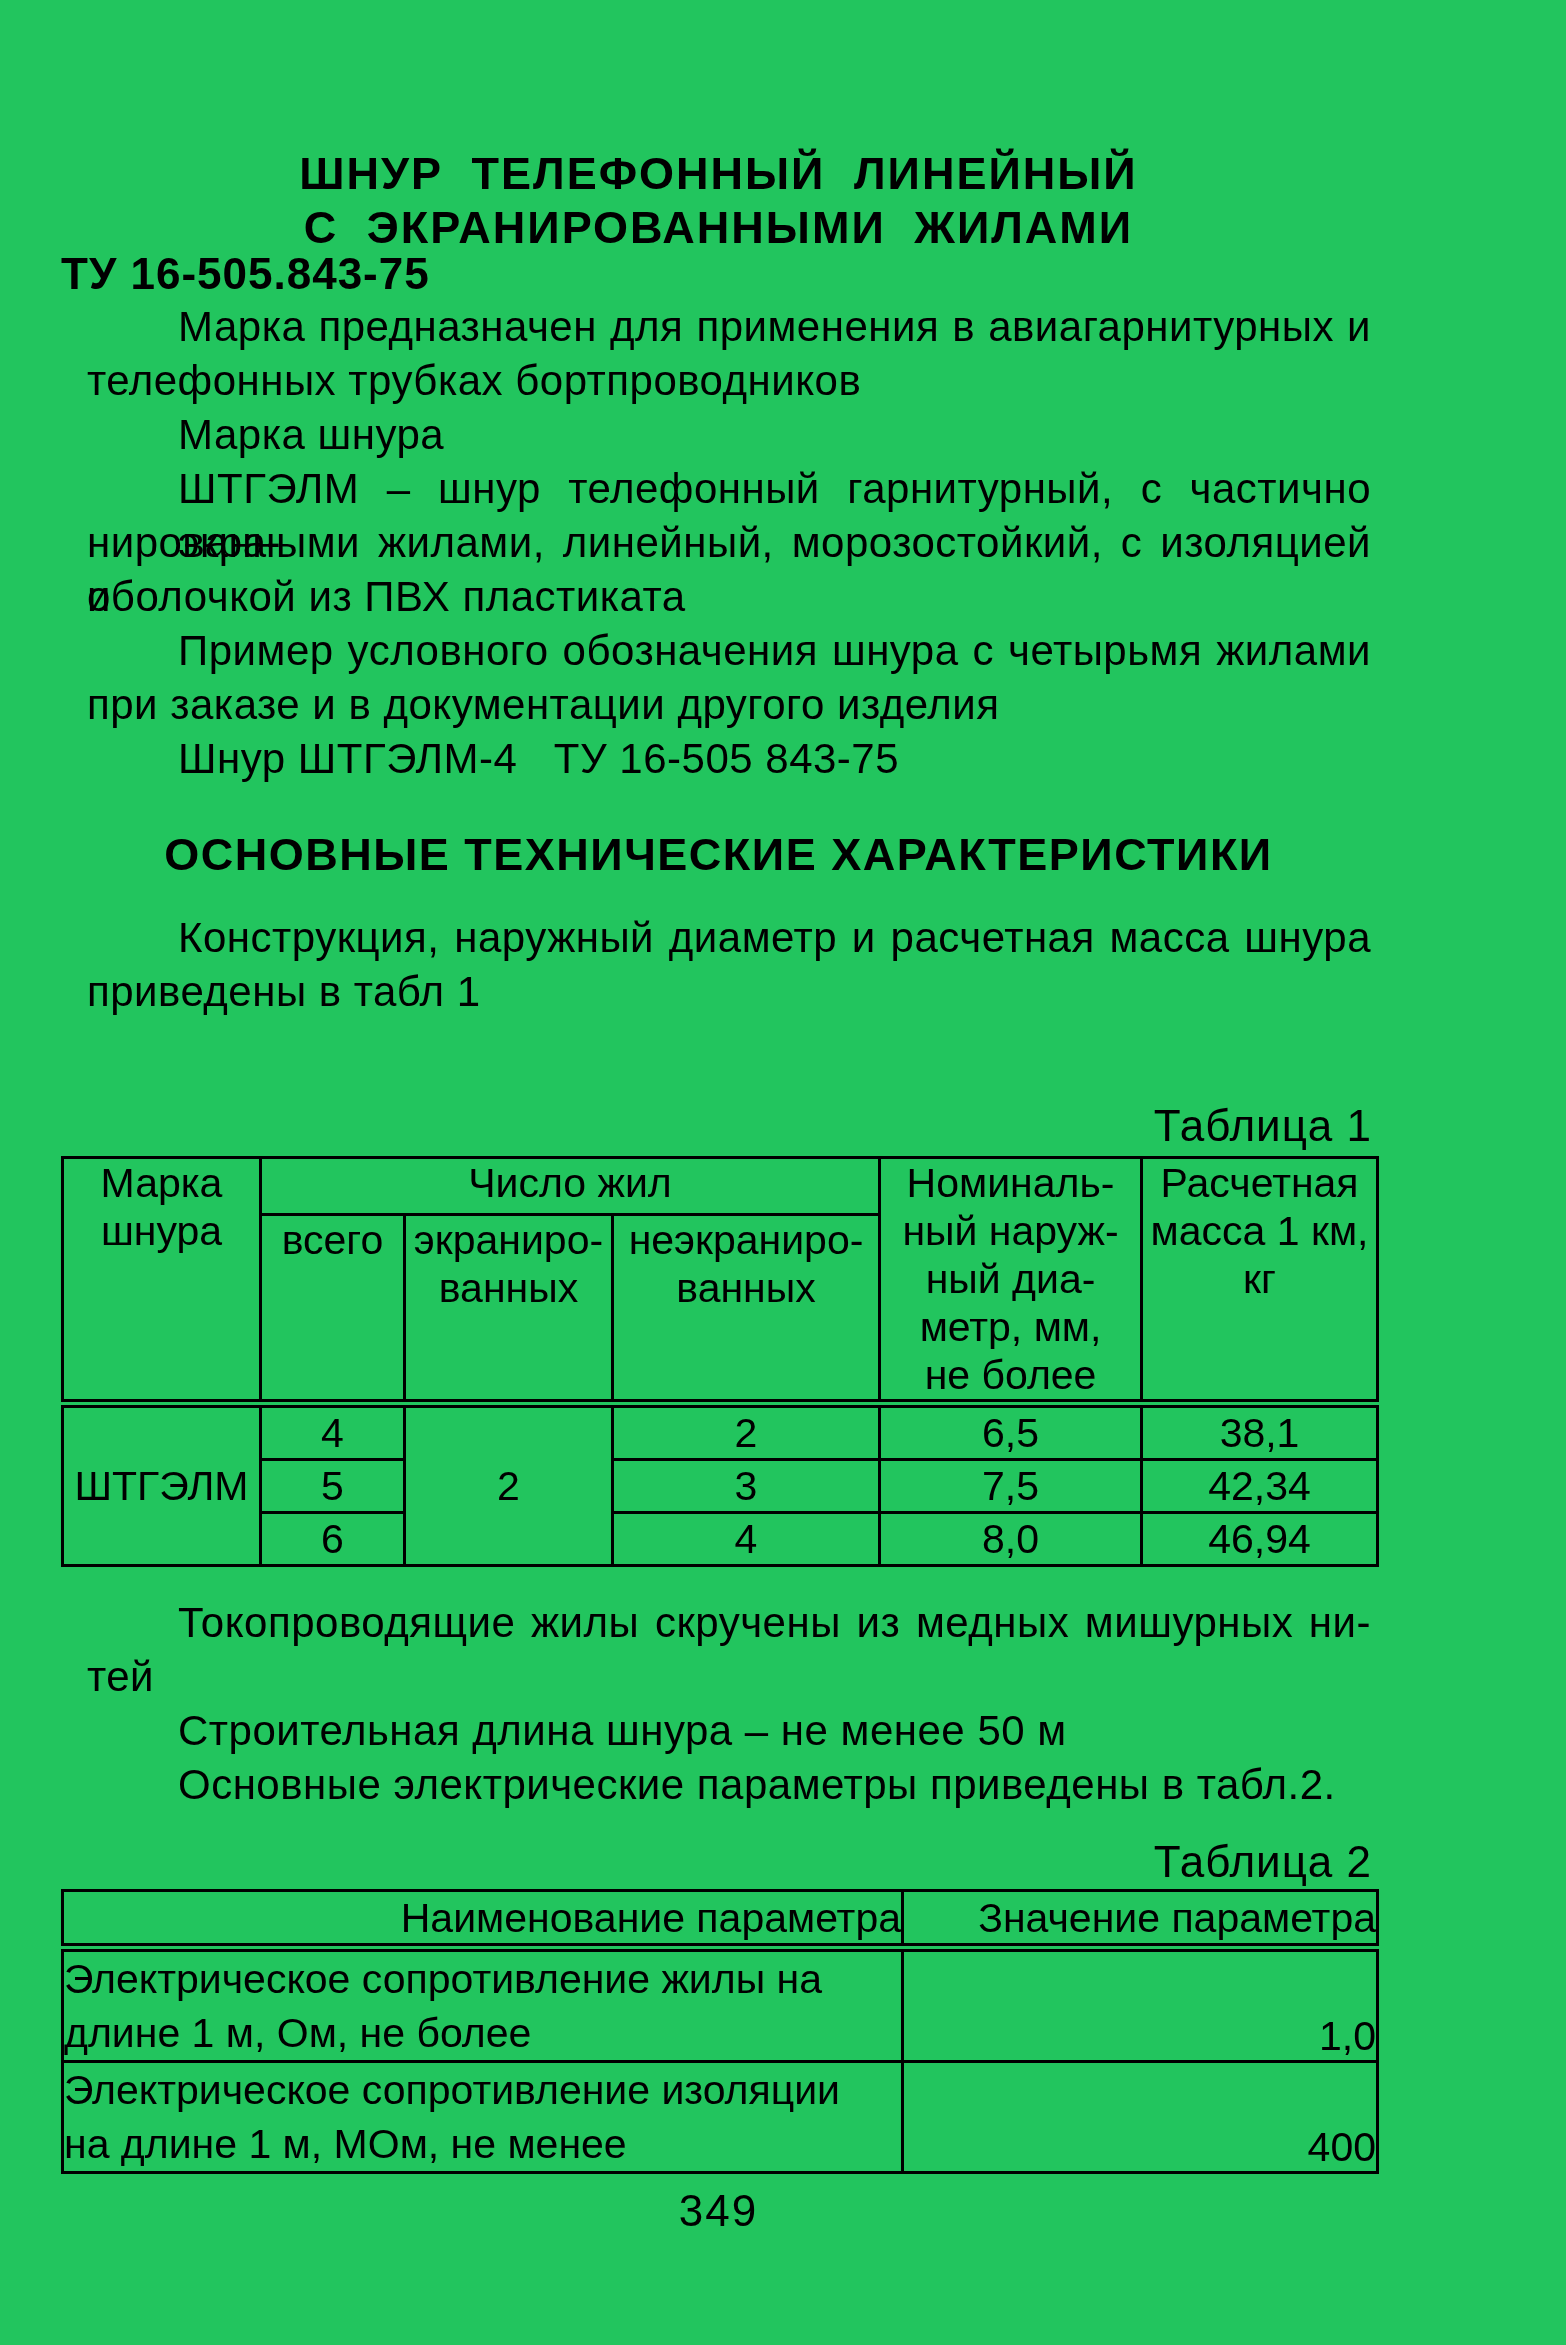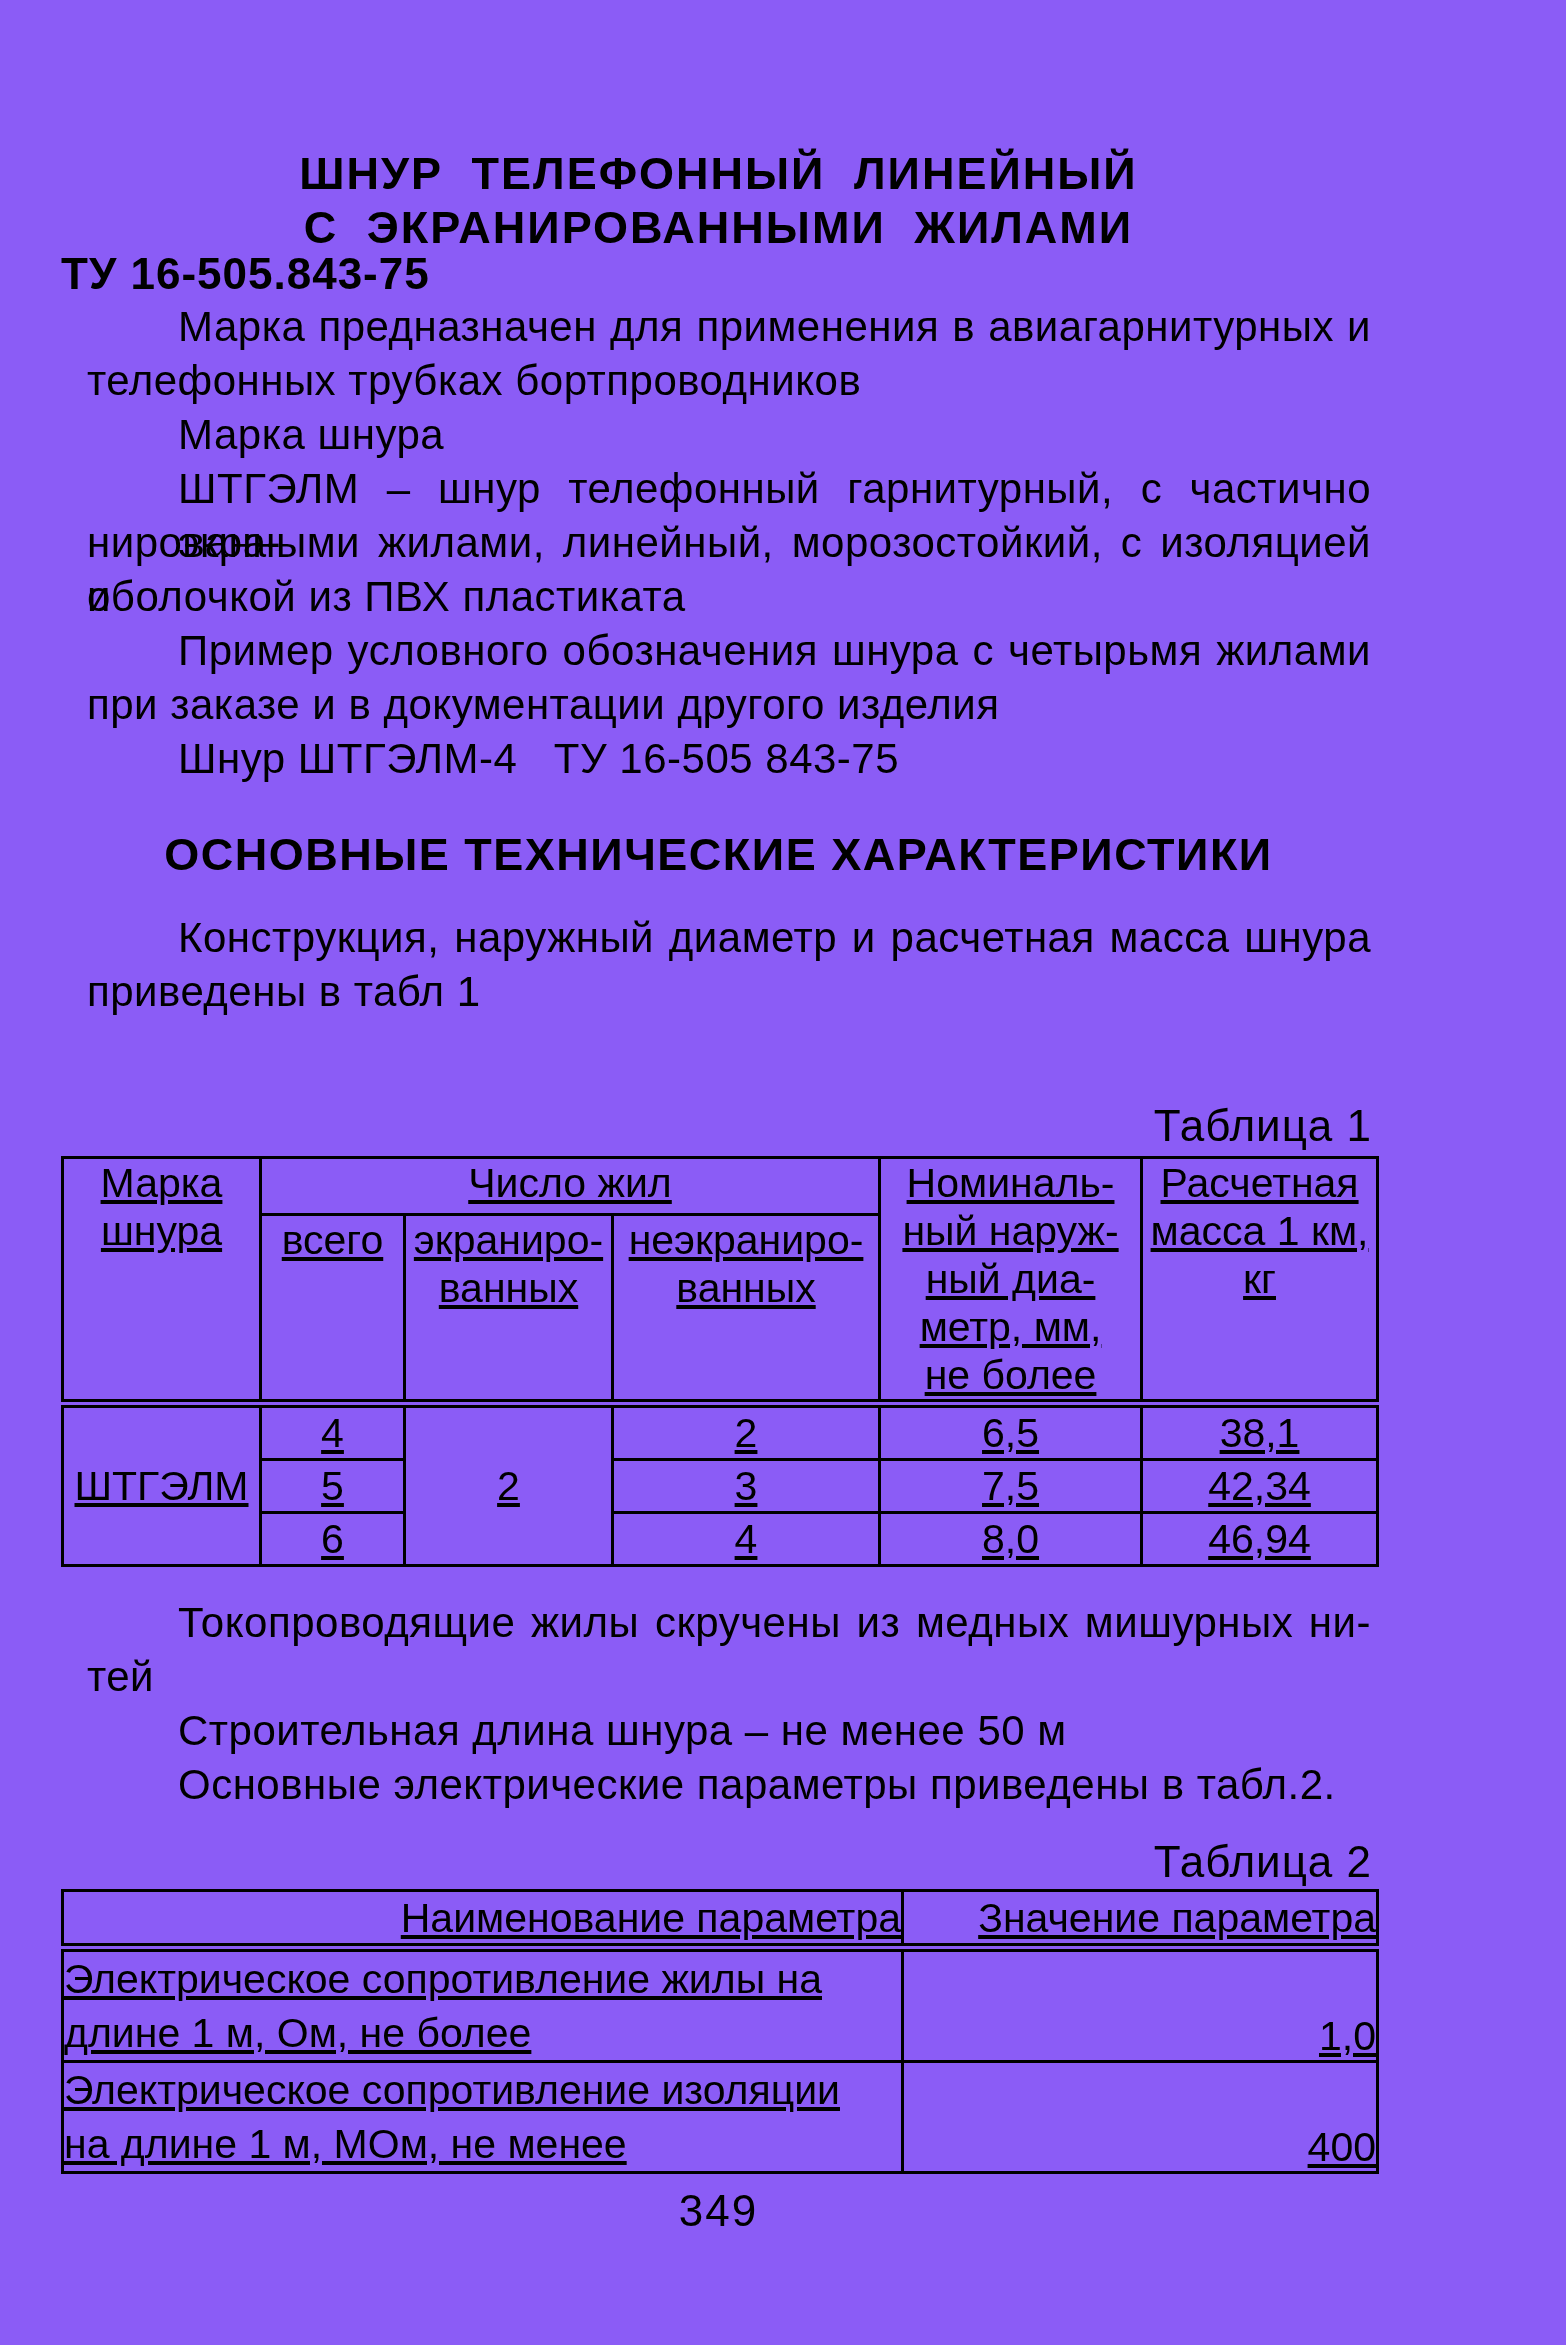--- a/index.html
+++ b/index.html
@@ -1,21 +1,21 @@
 <!DOCTYPE html>
 <html><head>
 <meta charset="utf-8">
 <style>
   html, body { margin: 0; padding: 0; background: #e8e8e8; }
   .page {
     position: relative;
     width: 1566px;
     height: 2345px;
     margin: 0 auto;
-    background: #8b5cf6;
+    background: #22c55e;
     color: #000;
     font-family: "Liberation Sans", sans-serif;
     overflow: hidden;
   }
   .abs { position: absolute; }
 
   .doc-title {
     left: 61px; top: 147px; width: 1315px;
     text-align: center; font-weight: bold;
     font-size: 45px; line-height: 54px;
@@ -50,21 +50,20 @@
     padding-right: 4px; box-sizing: border-box;
   }
   .tl1 { top: 1101px; }
   .tl2 { top: 1837px; }
 
   table.doc {
     position: absolute; left: 61px;
     border-collapse: collapse; table-layout: fixed;
     width: 1315px;
     border: 3px solid #000;
-    text-decoration: underline;
   }
   .tbl1 { top: 1156px; }
   .tbl2 { top: 1889px; }
   table.doc td { border: 3px solid #000; padding: 0; font-size: 41px; }
 
   
   .hc { vertical-align: top; text-align: center; line-height: 48px; padding-top: 4px; }
   .h1row { height: 57px; }
   .dbl { border-bottom: 9px double #000 !important; }
   

